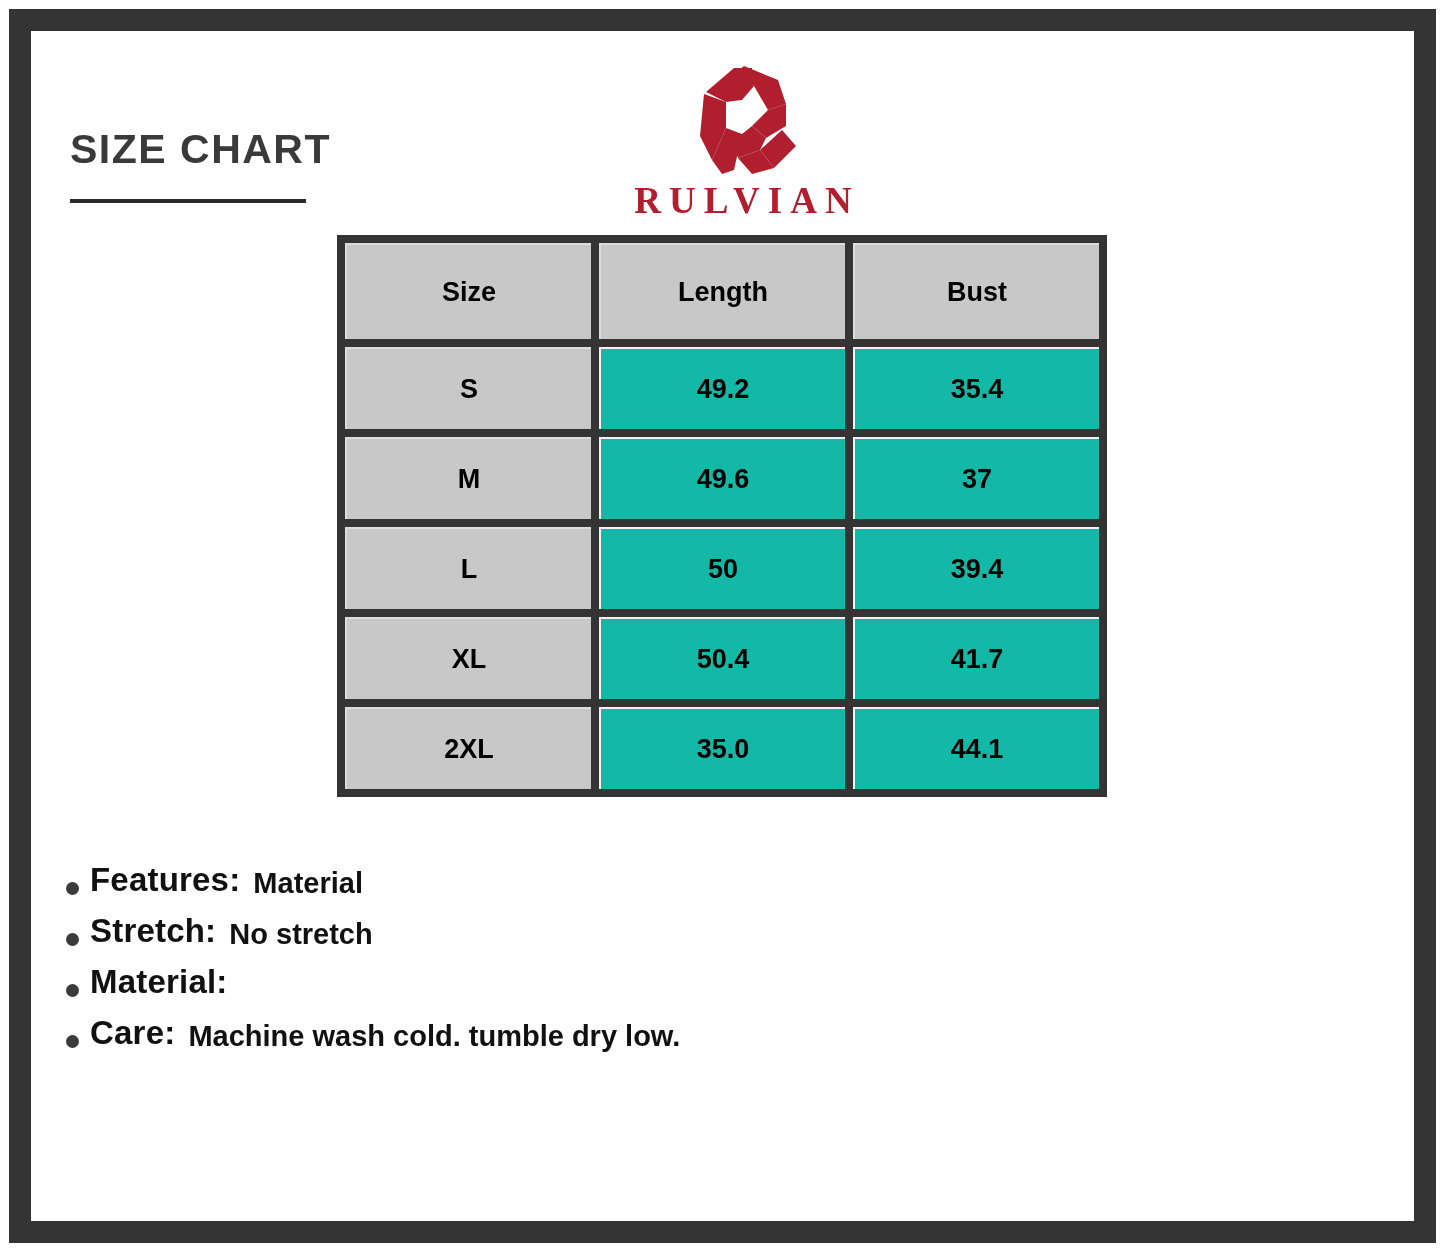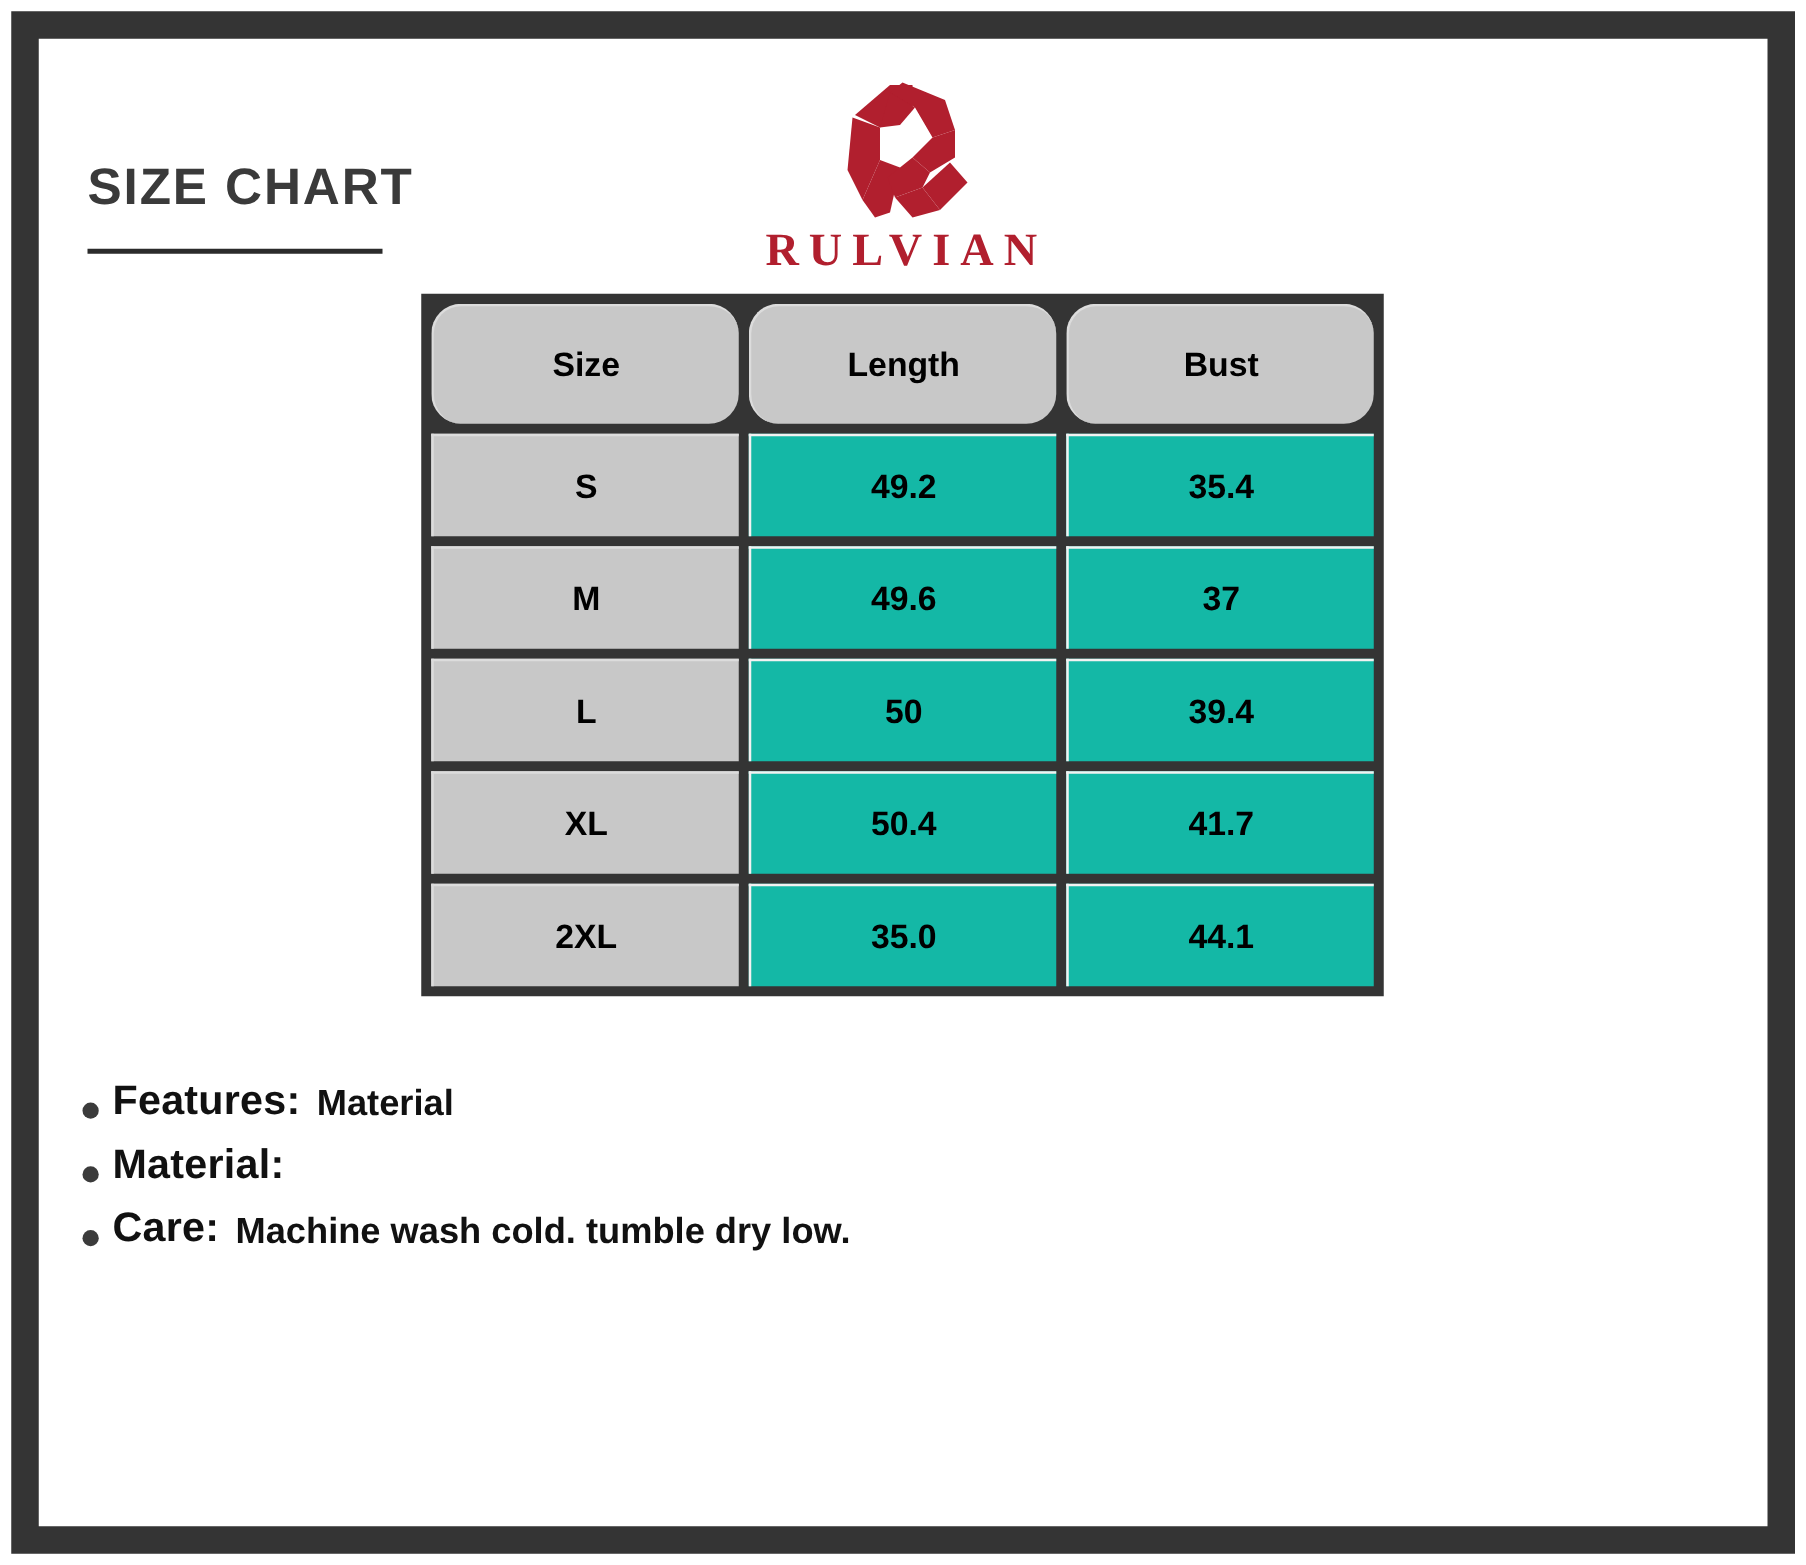--- a/index.html
+++ b/index.html
@@ -55,21 +55,21 @@
     left: 70px;
     top: 183px;
     width: 236px;
     height: 4px;
     background: #2b2b2b;
   }
 
   
   .logo-block {
     position: absolute;
-    left: 576px;
+    left: 598px;
     top: 48px;
     width: 290px;
     text-align: center;
   }
   .logo-mark {
     display: block;
     margin: 0 auto;
   }
   .logo-word {
     margin-top: 6px;
@@ -110,21 +110,20 @@
     color: #000000;
     font-family: "Liberation Sans", sans-serif;
     padding: 0;
     box-sizing: border-box;
   }
   .cell-head {
     background: #c8c8c8;
     border-top: 2px solid #dcdcdc;
     border-left: 2px solid #dcdcdc;
     height: 96px !important;
-    border-radius: 24px;
   }
   .cell-size {
     background: #c8c8c8;
     border-top: 2px solid #dcdcdc;
     border-left: 2px solid #dcdcdc;
   }
   .cell-val {
     background: #14b8a6;
     border-top: 2px solid #f2f2f2;
     border-left: 2px solid #f2f2f2;
@@ -235,20 +234,25 @@
     </div>
 
     <div class="specs">
       <div class="spec-row">
         <span class="bullet"></span>
         <span class="spec-label">Features:</span>
         <span class="spec-value">Material</span>
       </div>
       <div class="spec-row">
         <span class="bullet"></span>
+        <span class="spec-label">Stretch:</span>
+        <span class="spec-value">No stretch</span>
+      </div>
+      <div class="spec-row">
+        <span class="bullet"></span>
         <span class="spec-label">Material:</span>
       </div>
       <div class="spec-row">
         <span class="bullet"></span>
         <span class="spec-label">Care:</span>
         <span class="spec-value">Machine wash cold. tumble dry low.</span>
       </div>
     </div>
 
   </div>

